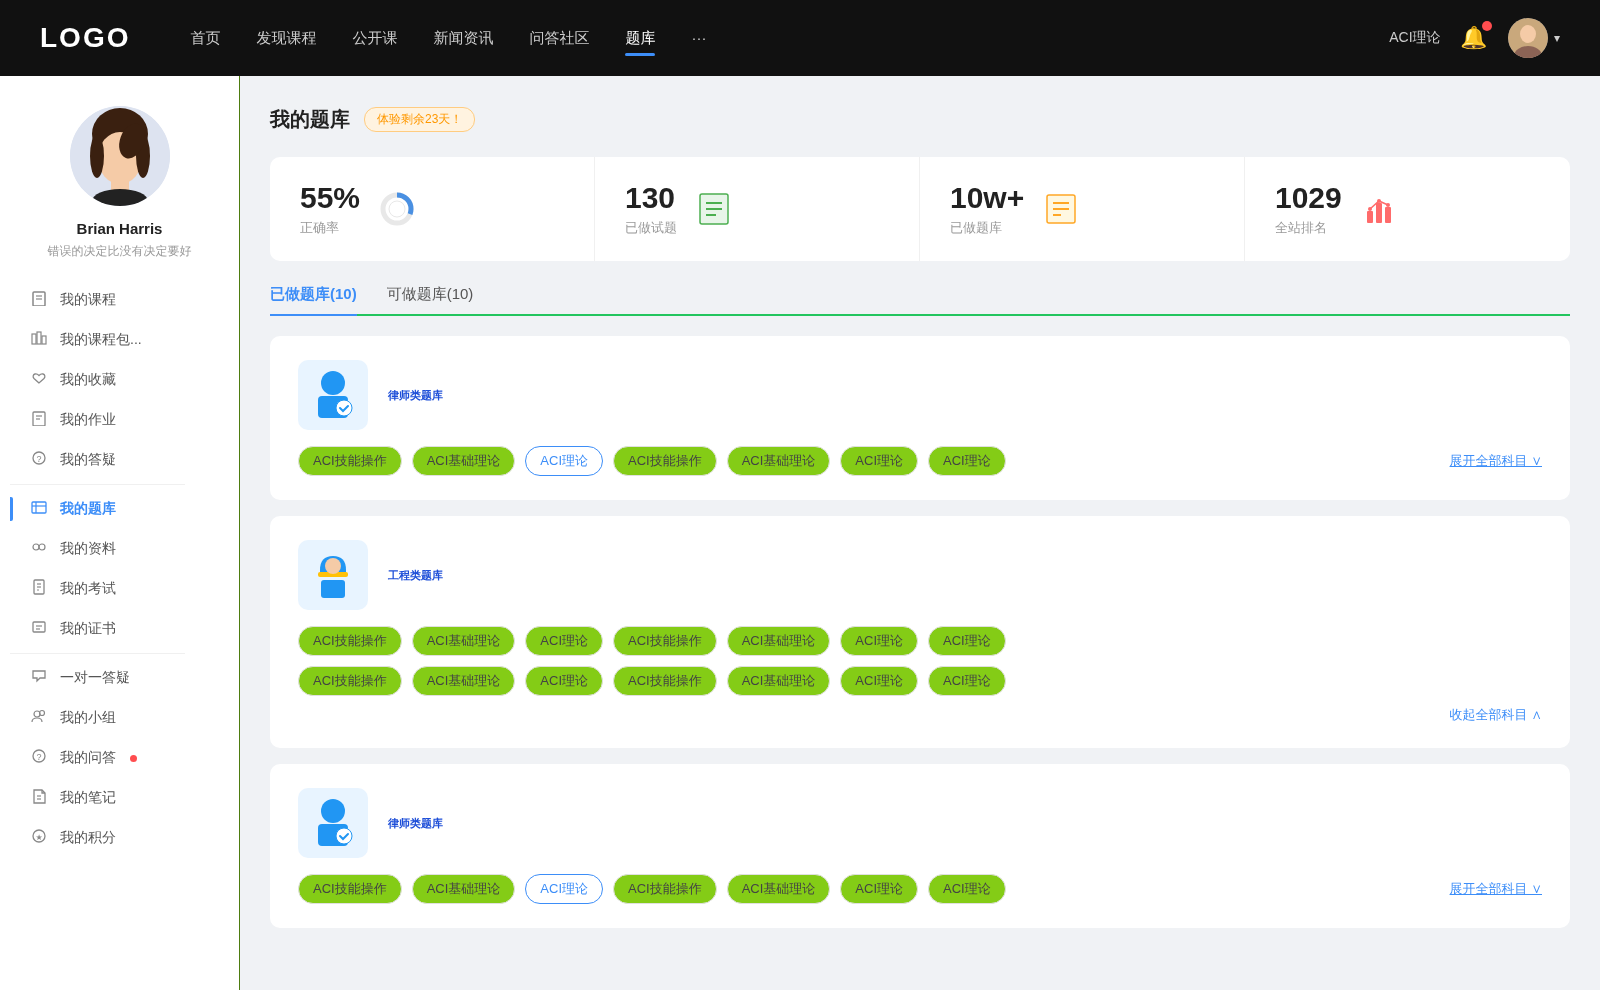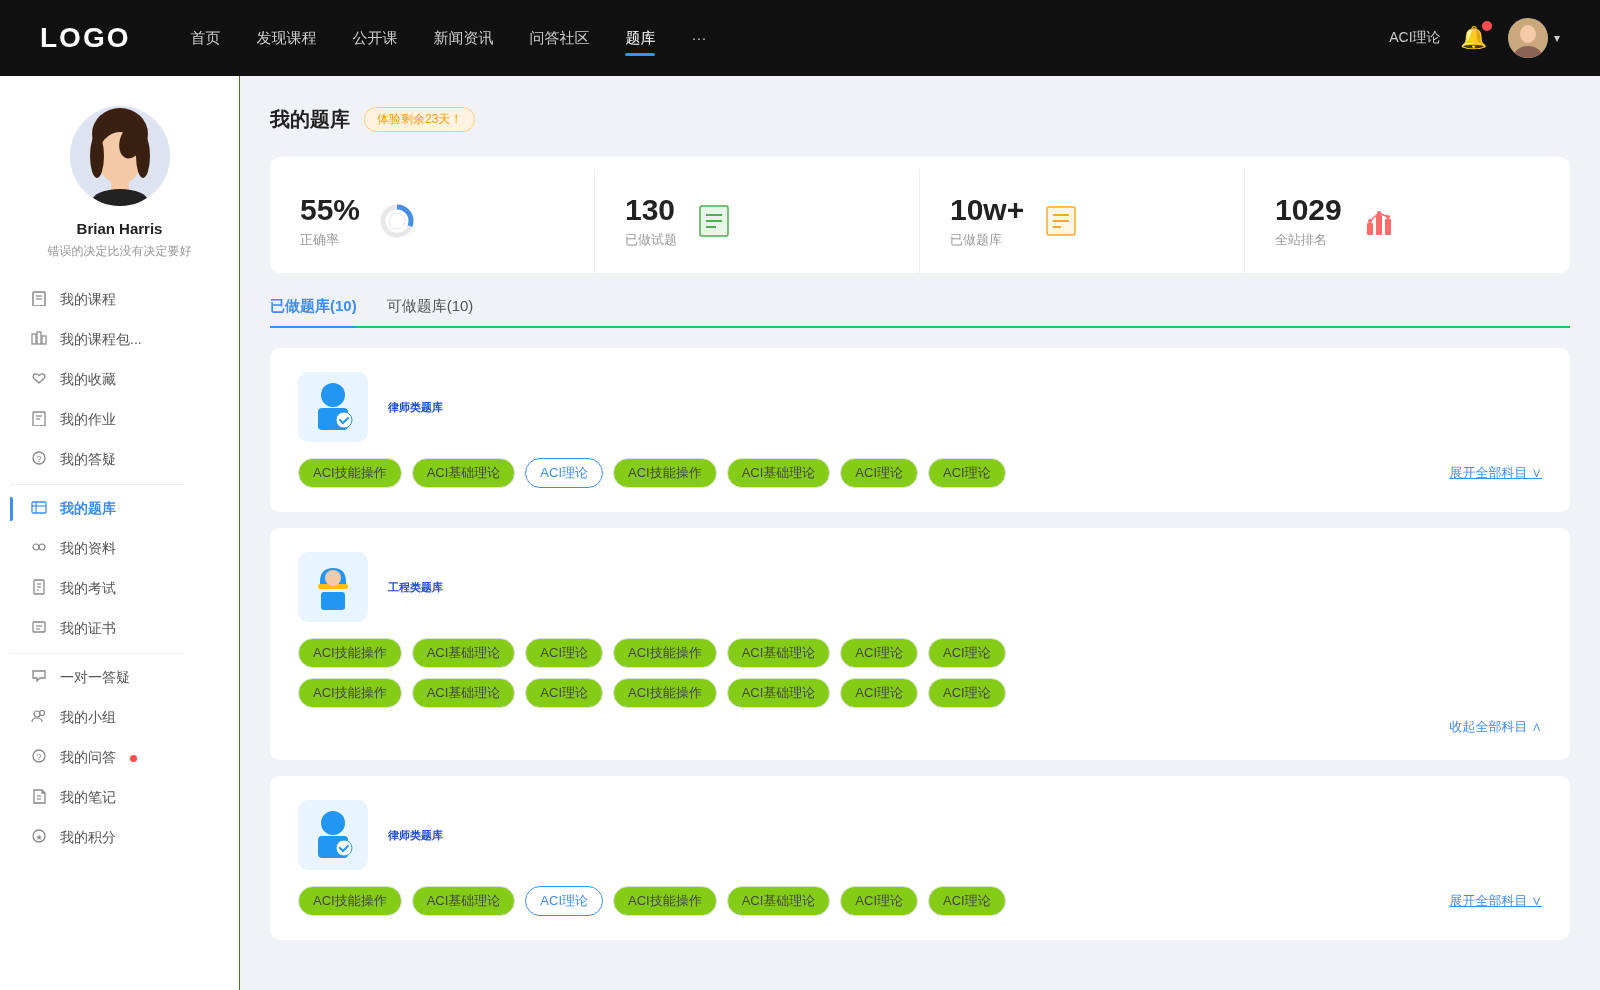--- a/index.html
+++ b/index.html
@@ -209,21 +209,20 @@
       border-radius: 10px;
       margin-bottom: 24px;
       overflow: hidden;
     }
     .stat-item {
       padding: 24px 30px;
       border-right: 1px solid #f0f0f0;
       display: flex;
       align-items: center;
       gap: 16px;
-      margin-top: 12px;
     }
     .stat-item:last-child { border-right: none; }
     .stat-text {}
     .stat-value {
       font-size: 30px;
       font-weight: 700;
       color: #222;
     }
     .stat-label {
       font-size: 13px;

